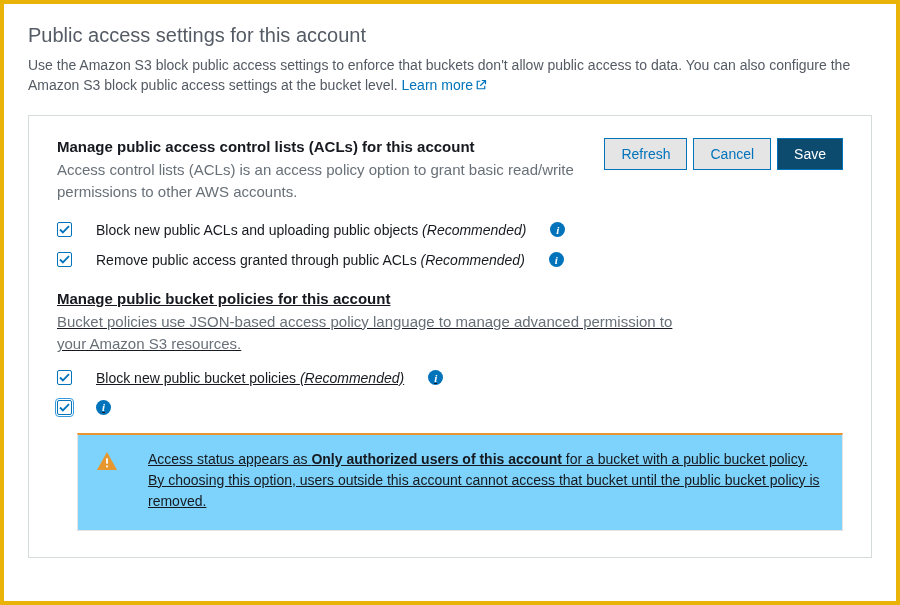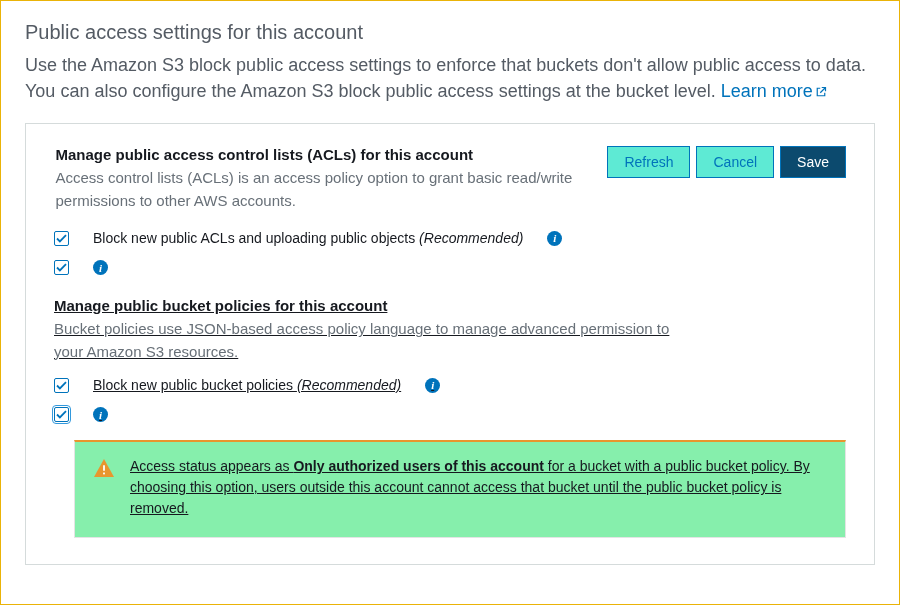--- a/index.html
+++ b/index.html
@@ -9,31 +9,31 @@
       padding: 0;
       color: #16191f;
       font-size: 14px;
     }
     .outer {
       width: 900px;
       min-height: 605px;
       padding: 20px 24px 30px 24px;
       background: #fff;
       box-shadow: 3px 3px 4px rgba(0,0,0,0.25);
-      border: 1px solid #eab308;
+      border: 4px solid #eab308;
       position: relative;
     }
     .page-title {
       font-size: 20px;
       font-weight: 400;
       color: #545b64;
       margin-bottom: 8px;
     }
     .page-desc {
-      font-size: 18px;
+      font-size: 14px;
       color: #545b64;
       line-height: 1.45;
       margin-bottom: 18px;
     }
     .learn-link {
       color: #0073bb;
       cursor: pointer;
       text-decoration: none;
     }
     .ext-icon {
@@ -63,21 +63,21 @@
       line-height: 1.5;
       margin-bottom: 14px;
       max-width: 540px;
     }
     .btns { display: flex; gap: 6px; flex-shrink: 0; margin-left: 12px; }
     .btn {
       height: 32px;
       padding: 0 16px;
       font-size: 14px;
       border: 1px solid #0073bb;
-      background: #5eead4;
+      background: #e5e5e5;
       color: #0073bb;
       cursor: pointer;
       font-family: inherit;
     }
     .btn-primary {
       background: #0c4a6e;
       color: #fff;
     }
     .opt-row {
       display: flex;
@@ -116,27 +116,27 @@
       align-items: center;
       justify-content: center;
       font-family: Georgia, serif;
       flex-shrink: 0;
     }
     .section2 { margin-top: 22px; text-decoration: underline; }
     .alert {
       margin-top: 18px;
       margin-left: 20px;
       border-top: 2px solid #e8962e;
-      background: #86efac;
+      background: #7dd3fc;
       border-left: 1px solid #e4e4e4;
       border-right: 1px solid #e4e4e4;
       border-bottom: 1px solid #e4e4e4;
       padding: 14px 18px 18px 18px;
       display: flex;
-      gap: 15px;
+      gap: 30px;
       align-items: flex-start;
     }
     .alert-icon {
       flex-shrink: 0;
       margin-top: 2px;
     }
     .alert-text {
       font-size: 14px;
       color: #16191f;
       line-height: 1.5;
@@ -176,20 +176,21 @@
       <span class="opt-label"><span>Block new public ACLs and uploading public objects</span> <span class="rec">(Recommended)</span></span>
       <span class="info-icon">i</span>
     </div>
 
     <div class="opt-row">
       <div class="cb">
         <svg width="11" height="9" viewBox="0 0 12 10">
             <path d="M1 5l3.2 3.2L11 1.3" stroke="#0073bb" stroke-width="2" fill="none"></path>
           </svg>
       </div>
+      <span class="opt-label"><span>Remove public access granted through public ACLs</span> <span class="rec">(Recommended)</span></span>
       <span class="info-icon">i</span>
     </div>
 
     <div class="section2">
       <div class="section-title">Manage public bucket policies for this account</div>
       <div class="section-sub" style="max-width:620px">Bucket policies use JSON-based access policy language to manage advanced permission to your Amazon S3 resources.</div>
 
       <div class="opt-row">
         <div class="cb">
           <svg width="11" height="9" viewBox="0 0 12 10">

